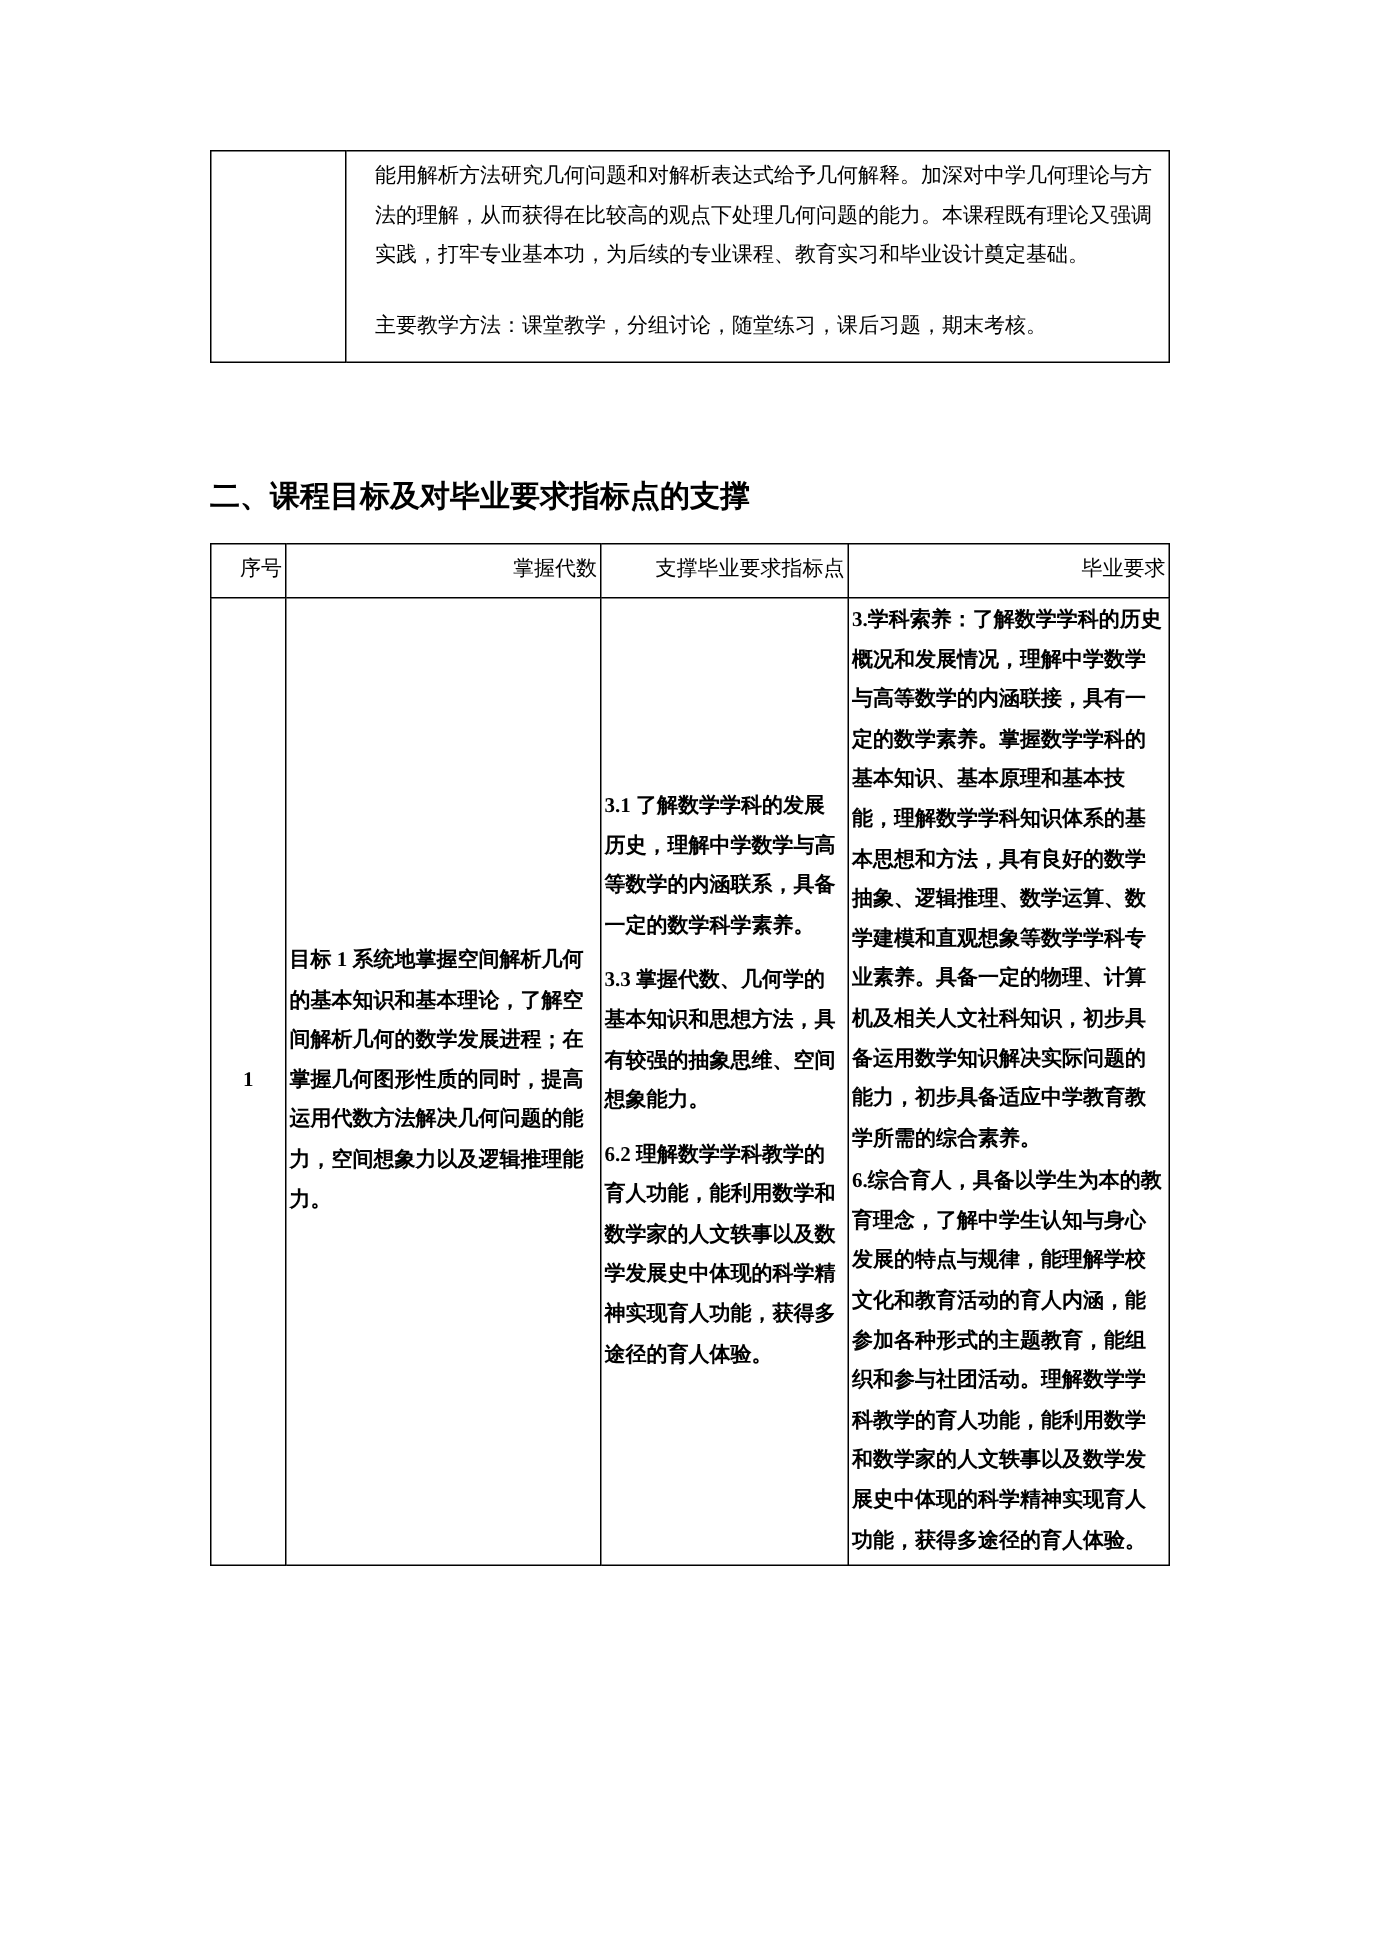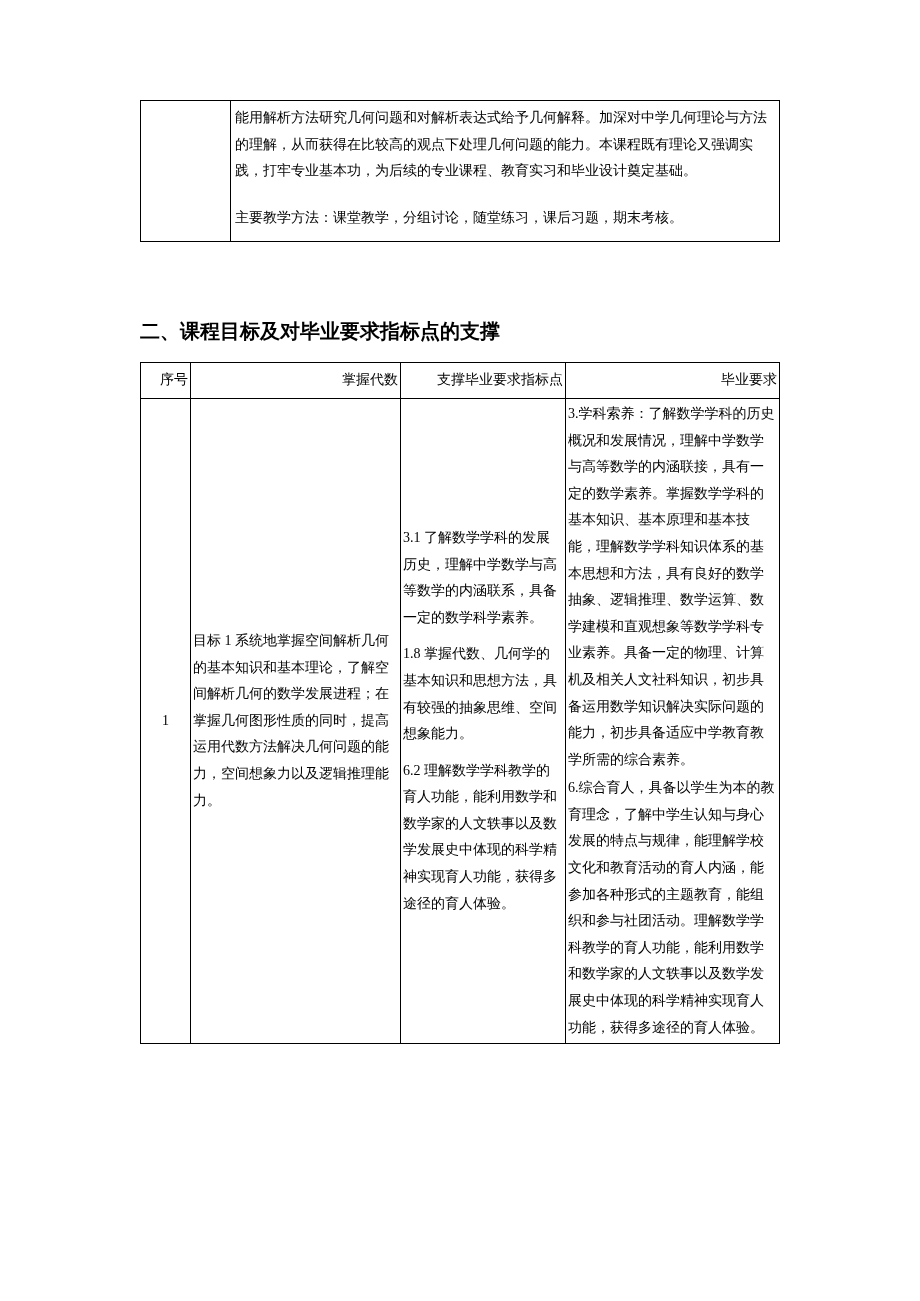--- a/index.html
+++ b/index.html
@@ -24,38 +24,39 @@
     }
     .top-table td {
       border: 1px solid #000;
       padding: 4px 4px;
       vertical-align: top;
     }
     .top-table td.left-col {
       width: 90px;
     }
     .top-table td.right-col {
-      padding: 4px 4px 10px 4px;
+      padding: 4px 4px 10px 19px;
     }
     .section-heading {
       font-family: "SimHei", "黑体", sans-serif;
       font-weight: bold;
       font-size: 20px;
       margin-bottom: 12px;
     }
     .main-table {
       width: 100%;
       border-collapse: collapse;
     }
     .main-table th, .main-table td {
       border: 1px solid #000;
       padding: 2px 2px;
       vertical-align: middle;
       font-size: 14px;
       line-height: 1.9;
+      font-weight: bold;
     }
     .main-table th {
       text-align: right;
       font-weight: normal;
       font-family: "SimSun", "宋体", serif;
       padding: 4px 2px;
     }
     .col-seq {
       width: 50px;
       text-align: center;
@@ -109,21 +110,21 @@
       <th class="col-indicator">支撑毕业要求指标点</th>
       <th class="col-req">毕业要求</th>
     </tr>
   </thead>
   <tbody>
     <tr>
       <td class="col-seq">1</td>
       <td class="col-goal">目标 1 系统地掌握空间解析几何的基本知识和基本理论，了解空间解析几何的数学发展进程；在掌握几何图形性质的同时，提高运用代数方法解决几何问题的能力，空间想象力以及逻辑推理能力。</td>
       <td class="col-indicator">
         <div class="indicator-block">3.1 了解数学学科的发展历史，理解中学数学与高等数学的内涵联系，具备一定的数学科学素养。</div>
-        <div class="indicator-block">1.8 掌握代数、几何学的基本知识和思想方法，具有较强的抽象思维、空间想象能力。</div>
+        <div class="indicator-block">3.3 掌握代数、几何学的基本知识和思想方法，具有较强的抽象思维、空间想象能力。</div>
         <div class="indicator-block">6.2 理解数学学科教学的育人功能，能利用数学和数学家的人文轶事以及数学发展史中体现的科学精神实现育人功能，获得多途径的育人体验。</div>
       </td>
       <td class="col-req">
         <div class="req-block">3.学科索养：了解数学学科的历史概况和发展情况，理解中学数学与高等数学的内涵联接，具有一定的数学素养。掌握数学学科的基本知识、基本原理和基本技能，理解数学学科知识体系的基本思想和方法，具有良好的数学抽象、逻辑推理、数学运算、数学建模和直观想象等数学学科专业素养。具备一定的物理、计算机及相关人文社科知识，初步具备运用数学知识解决实际问题的能力，初步具备适应中学教育教学所需的综合素养。</div>
         <div class="req-block">6.综合育人，具备以学生为本的教育理念，了解中学生认知与身心发展的特点与规律，能理解学校文化和教育活动的育人内涵，能参加各种形式的主题教育，能组织和参与社团活动。理解数学学科教学的育人功能，能利用数学和数学家的人文轶事以及数学发展史中体现的科学精神实现育人功能，获得多途径的育人体验。</div>
       </td>
     </tr>
   </tbody>
 </table>
 

